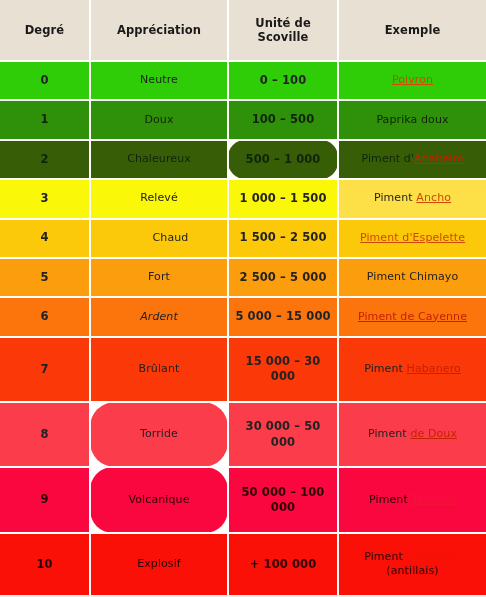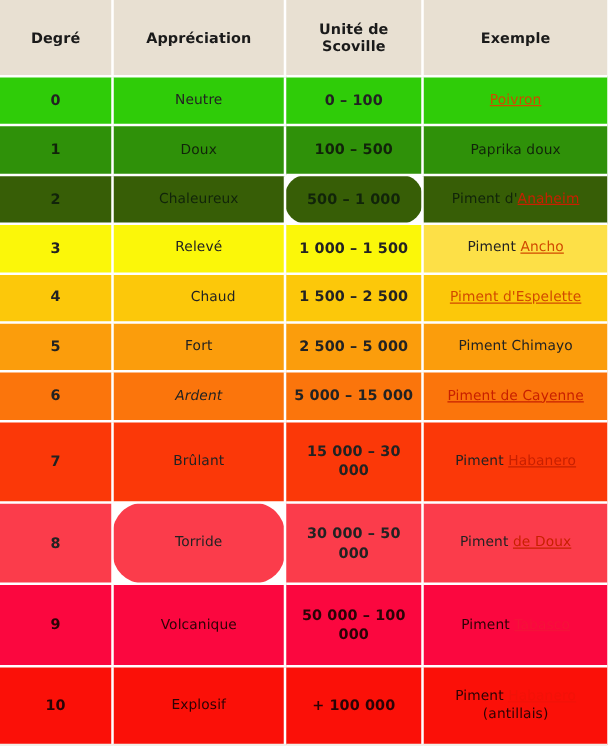--- a/index.html
+++ b/index.html
@@ -159,21 +159,21 @@
         <td class="col-exemple" style="background: rgb(251, 56, 8);"><span>Piment </span><a class="wiki-link" href="#">Habanero</a></td>
       </tr>
       <tr class="r-8">
         <td class="col-degre" style="background: rgb(251, 60, 75);">8</td>
         <td class="col-appr" style="background: rgb(251, 60, 75); border-radius: 25px;">Torride</td>
         <td class="col-unite" style="background: rgb(251, 60, 75);">30 000 – 50 000</td>
         <td class="col-exemple" style="background: rgb(251, 60, 75);"><span>Piment </span><a class="wiki-link" href="#">de Doux</a></td>
       </tr>
       <tr class="r-9">
         <td class="col-degre" style="background: rgb(251, 7, 63);">9</td>
-        <td class="col-appr" style="background: rgb(251, 7, 63);">Volcanique</td>
+        <td class="col-appr" style="background: rgb(251, 7, 63); border-radius: 23px;">Volcanique</td>
         <td class="col-unite" style="background: rgb(251, 7, 63);">50 000 – 100 000</td>
         <td class="col-exemple" style="background: rgb(251, 7, 63);"><span>Piment </span><a class="wiki-link" href="#">Tabasco</a></td>
       </tr>
       <tr class="r-10">
         <td class="col-degre" style="background: rgb(251, 16, 8);">10</td>
         <td class="col-appr" style="background: rgb(251, 16, 8);">Explosif</td>
         <td class="col-unite" style="background: rgb(251, 16, 8);">+ 100 000</td>
         <td class="col-exemple" style="background: rgb(251, 16, 8);"><span>Piment </span><a class="wiki-link" href="#">Habanero</a><span> (antillais)</span></td>
       </tr>
     </tbody>

